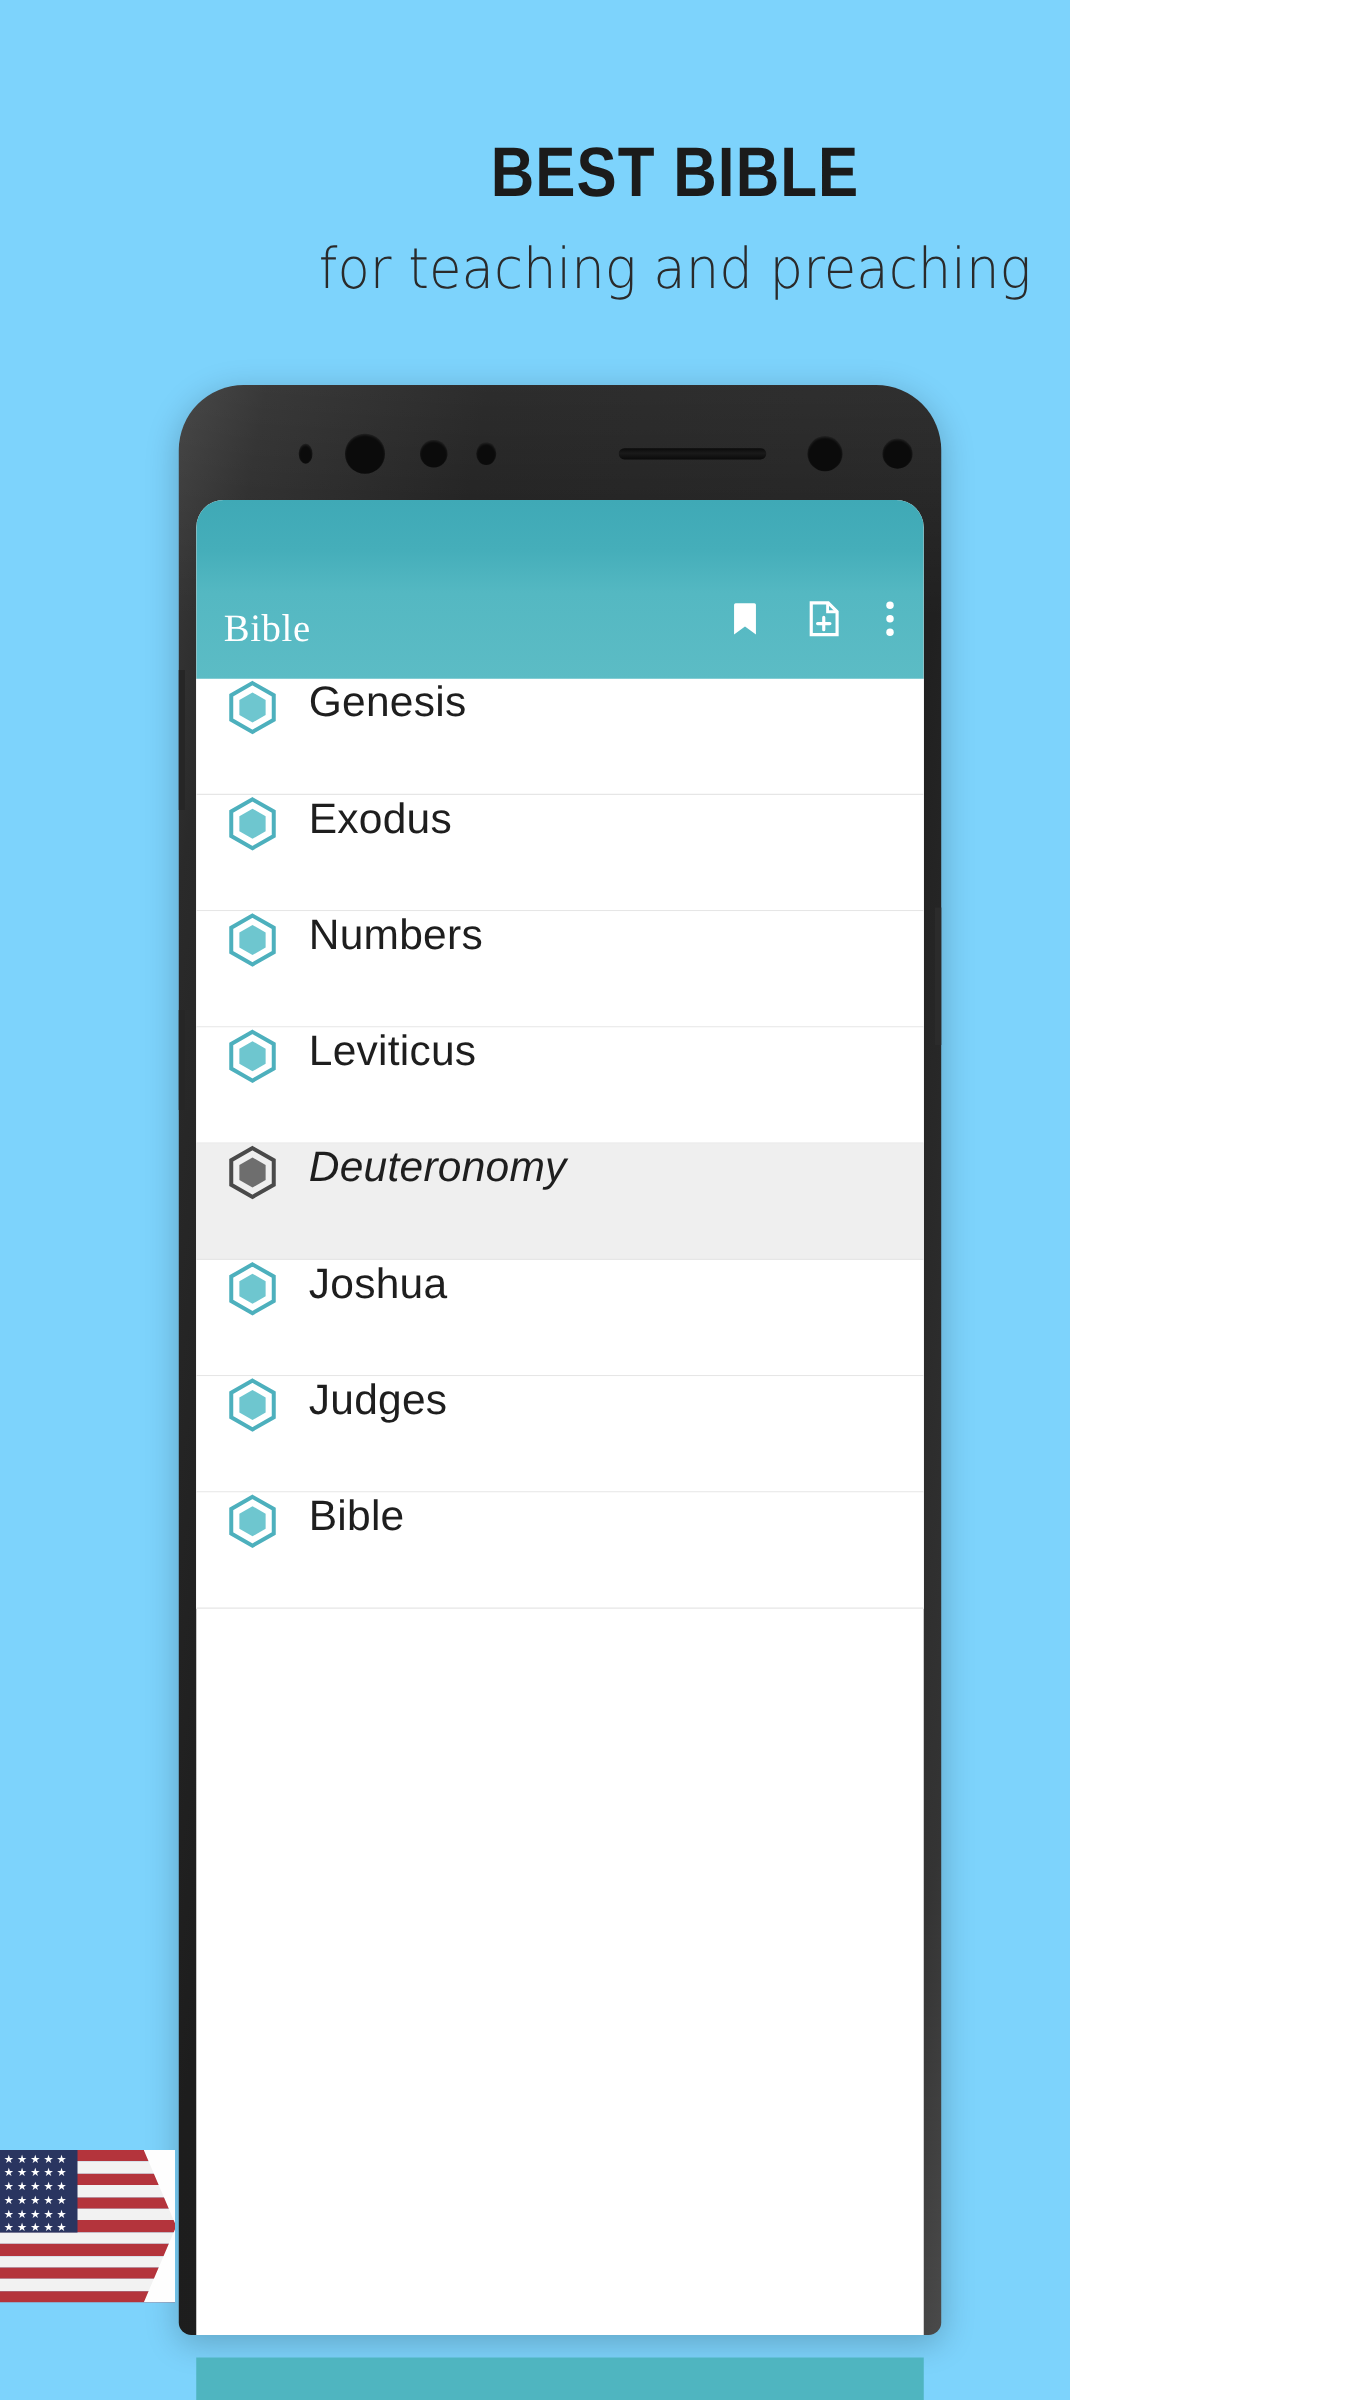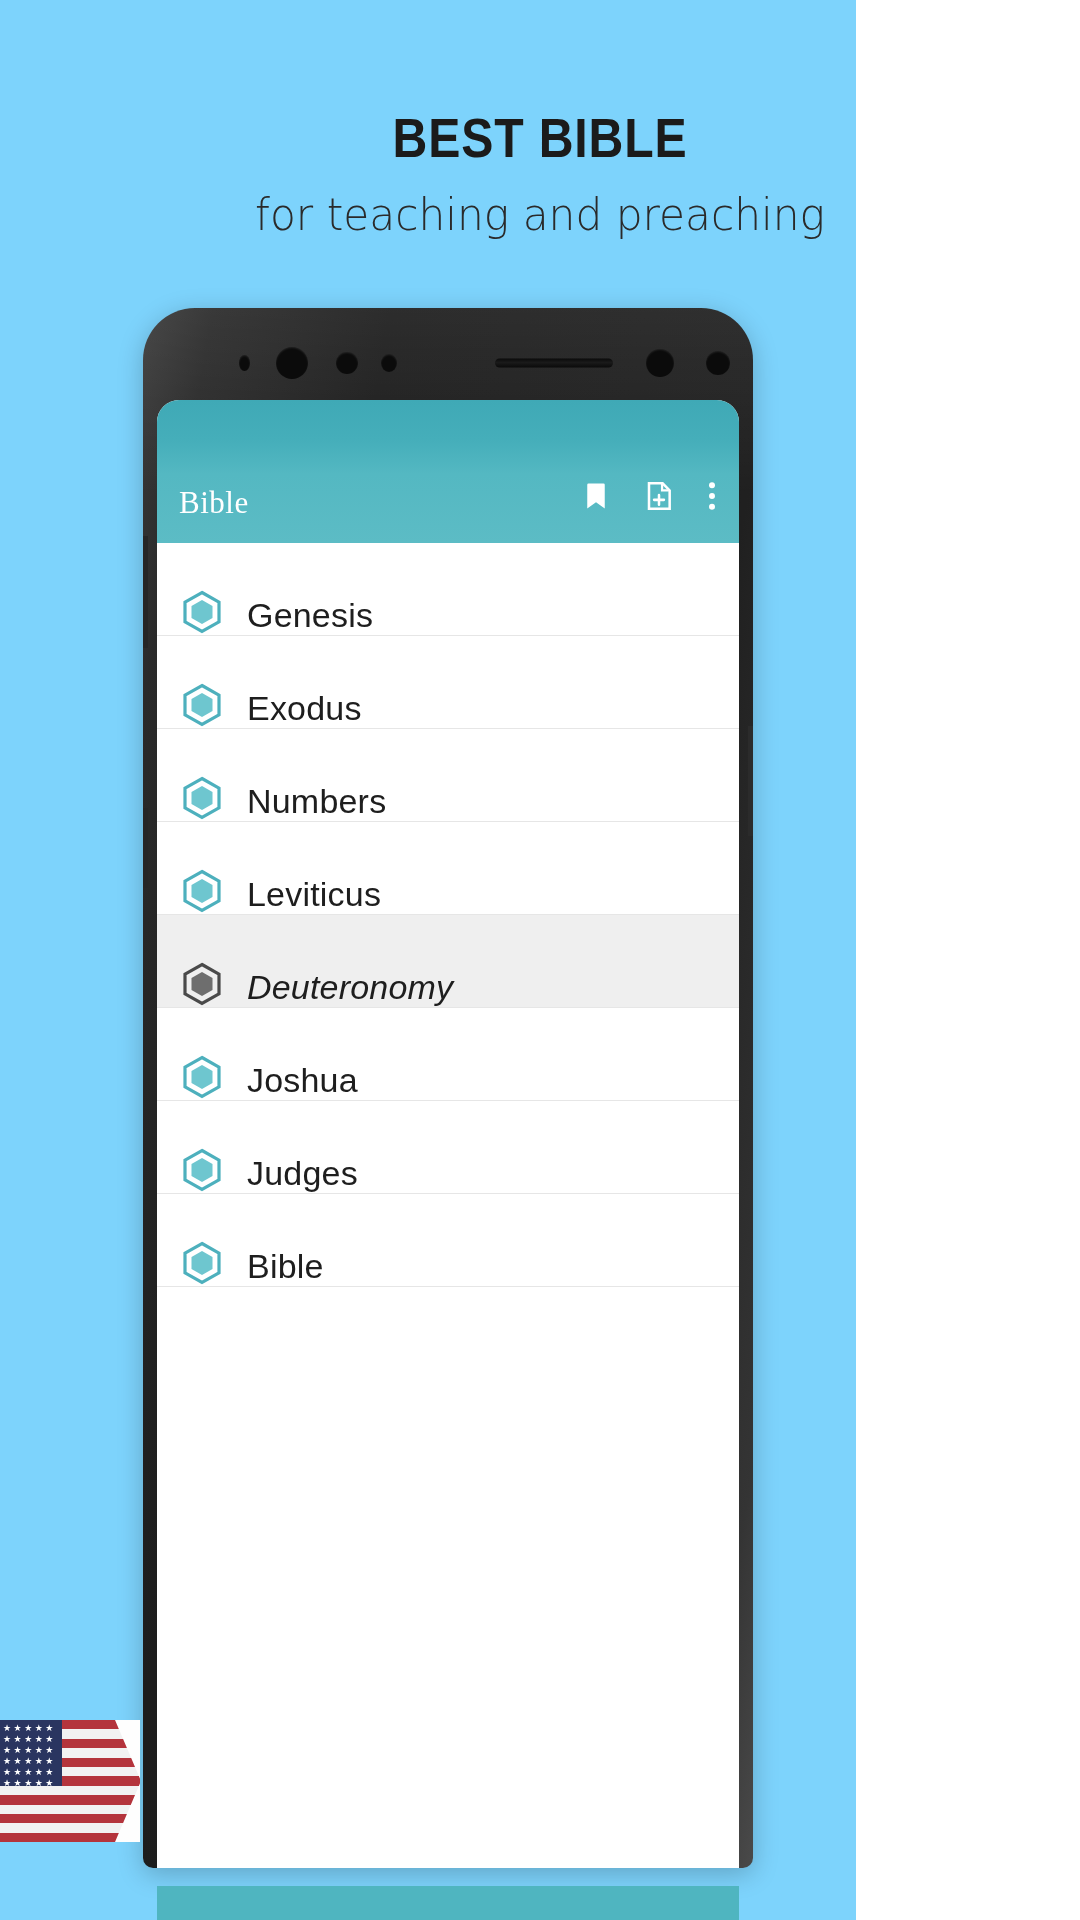--- a/index.html
+++ b/index.html
@@ -76,21 +76,21 @@
   .appbar-title {
     color: #ffffff; font-size: 31px; font-weight: 400; letter-spacing: 0.5px;
     flex: 1;
     font-family: Liberation Serif, serif;
   }
   .appbar-actions { display: flex; align-items: center; gap: 32px; padding-bottom: 4px; }
   .ic { display: block; }
 
   .booklist { width: 100%; background: #fff; }
   .book-row {
-    display: flex; align-items: flex-end;
+    display: flex; align-items: flex-start;
     height: 93px; padding-left: 22px;
     border-bottom: 1px solid #e6e6e6;
     background: #ffffff;
   }
   .book-row.selected { background: #efefef; font-style: italic; }
   .hexwrap { width: 46px; height: 46px; flex: none; display:flex; align-items:center; justify-content:center; }
   .book-label {
     margin-left: 22px; font-size: 34px; color: #1e1e1e; font-weight: 400;
     font-family: "Liberation Sans", sans-serif; letter-spacing: 0.2px;
   }

